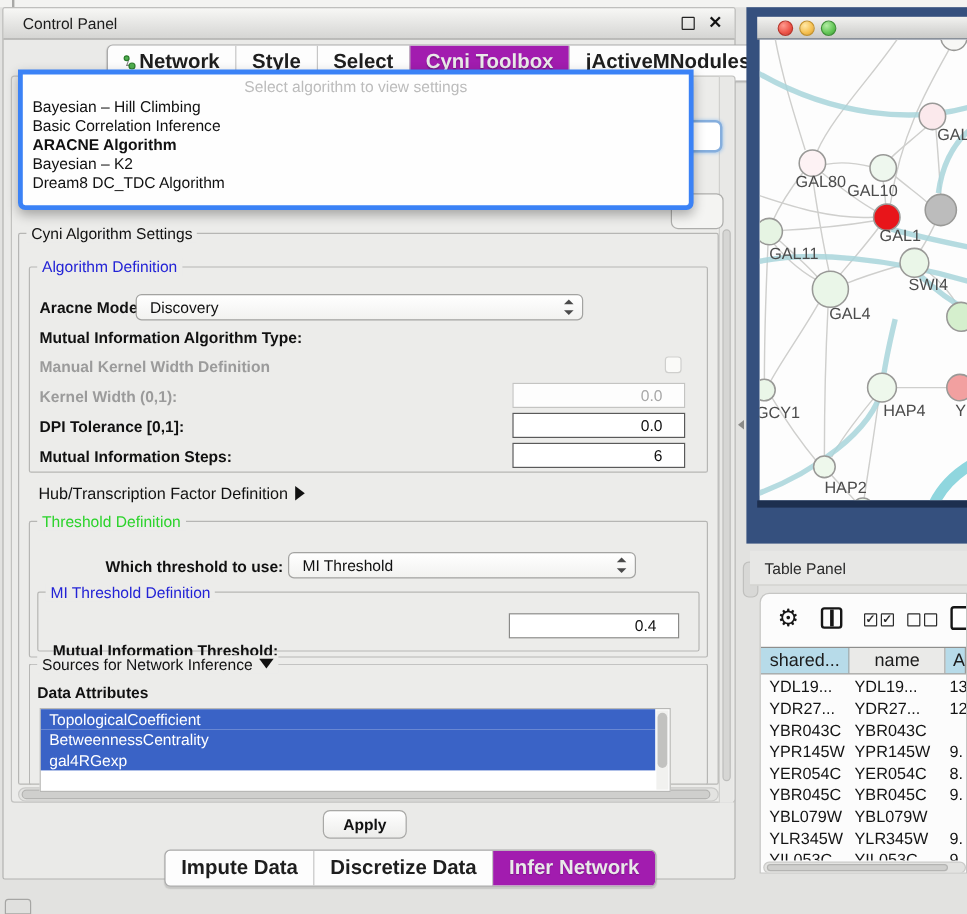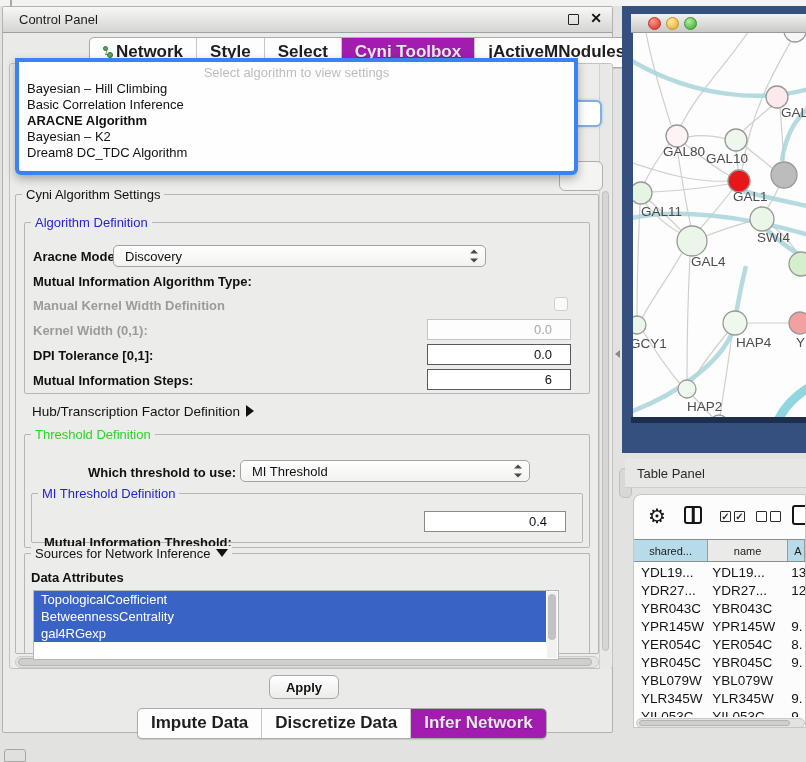--- a/index.html
+++ b/index.html
@@ -107,21 +107,21 @@
   .tp-title { position:absolute; left:12px; top:7px; font-size:13px; color:#2a2a2a; }
   .tp-card { position:absolute; left:633px; top:494px; width:173px; height:234px;
         background:#fcfcfc; border:1px solid #c6c6c4; border-radius:8px 0 0 0; overflow:hidden; }
   .gear { position:absolute; font-size:20px; color:#161616; line-height:1; }
   .colsplit { position:absolute; width:18px; height:18px; border:2.5px solid #161616; border-radius:3px; }
   .colsplit i { position:absolute; left:50%; top:0; bottom:0; width:2.5px; background:#161616; transform:translateX(-50%); }
   .cbx { position:absolute; width:11px; height:11px; border:1.5px solid #2a2a2a; border-radius:1px;
         font-size:10px; line-height:9px; text-align:center; color:#2a2a2a; font-weight:bold; }
   .file-ico { position:absolute; width:22px; height:20px; border:2.5px solid #161616; border-radius:3px; background:#fff; }
   .th-row { position:absolute; left:0; top:44px; width:100%; height:23px; display:flex;
-        border-top:1px solid #8e8e8c; border-bottom:1px solid #8e8e8c; font-size:11px; color:#1c1c1c;align-items:center; }
+        border-top:1px solid #8e8e8c; border-bottom:1px solid #8e8e8c; font-size:15px; color:#1c1c1c;align-items:center; }
   .th { height:100%; display:flex; align-items:center; justify-content:center;
         border-right:1px solid #9a9a98; overflow:hidden; }
   .th.blue { background:#b7dbe9; }
   .th.gray { background:#eaeae8; }
   .tr { position:absolute; left:0; width:100%; height:18px; display:flex; font-size:13.5px; color:#141414; }
   .td { overflow:hidden; white-space:nowrap; padding-top:1px; }
   .td.c1 { width:75px; padding-left:7px; }
   .td.c2 { width:81px; padding-left:4px; }
   .td.c3 { width:17px; padding-left:3px; }
 

